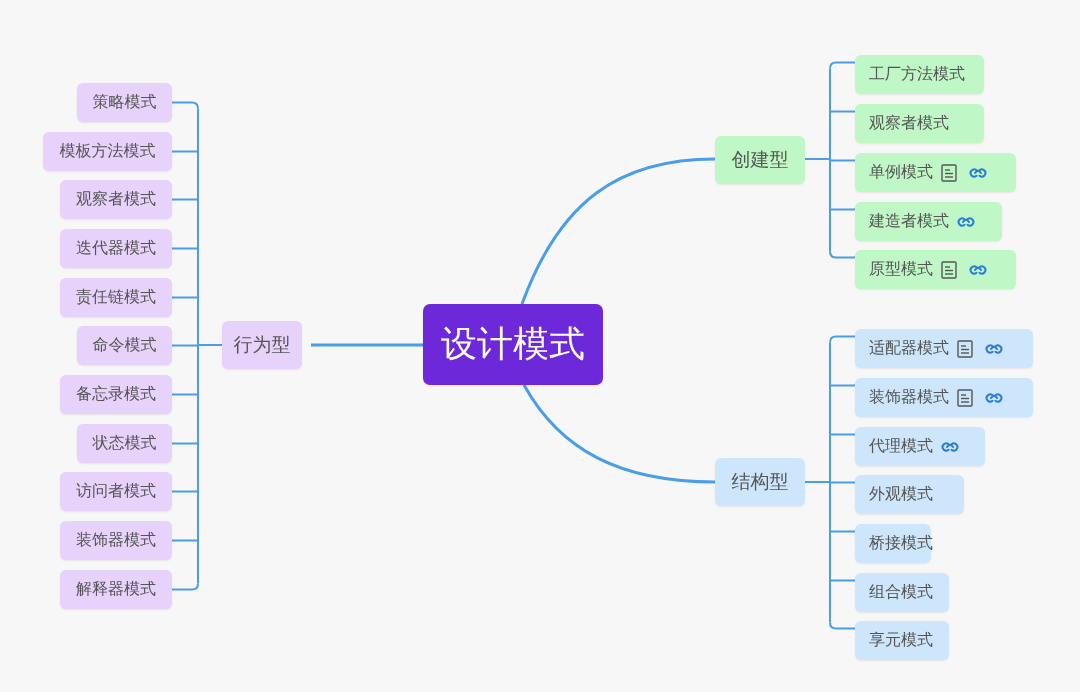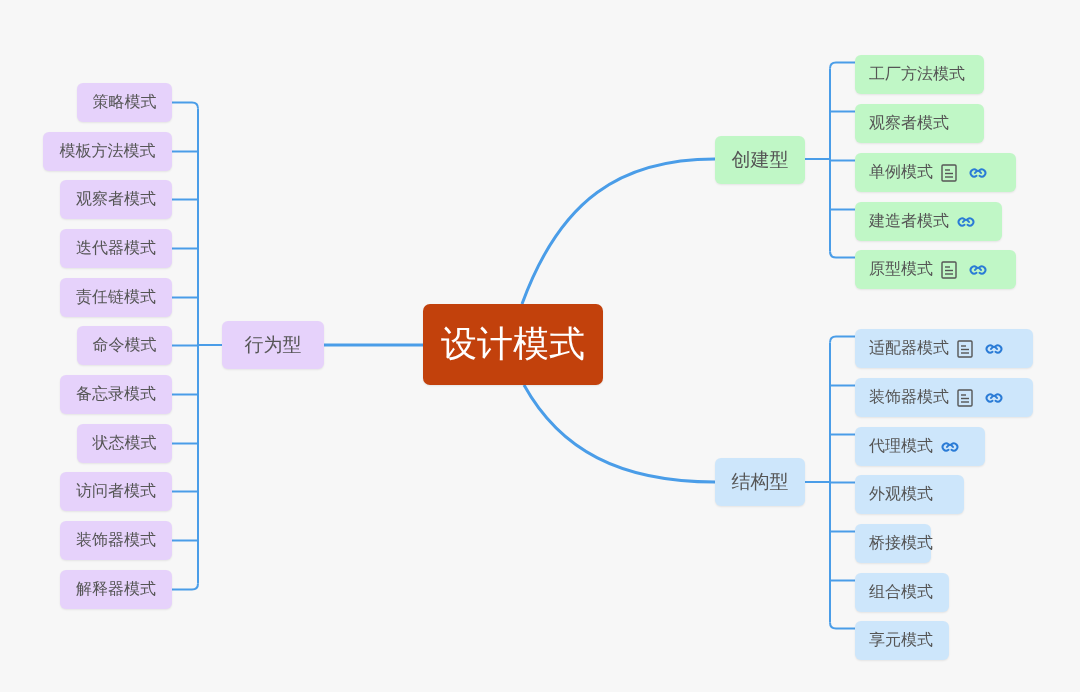--- a/index.html
+++ b/index.html
@@ -11,21 +11,21 @@
   #lines { position: absolute; left: 0; top: 0; width: 1080px; height: 692px; }
   .node {
     position: absolute; box-sizing: border-box;
     display: flex; align-items: center; justify-content: center;
     border-radius: 6px; white-space: nowrap;
     box-shadow: 0 1px 2px rgba(0,0,0,0.08);
     cursor: pointer;
   }
   .root {
     left: 423px; top: 304px; width: 180px; height: 81px;
-    background: #c2410c; color: #ffffff; font-size: 36px; border-radius: 7px;
+    background: #6d28d9; color: #ffffff; font-size: 36px; border-radius: 7px;
   }
   .branch { height: 48px; font-size: 19px; color: #555; }
   .leaf { height: 39px; font-size: 16px; color: #555; padding: 0 14px; }
   .leaf.left { }
   .leaf.right { justify-content: flex-start; margin-top: 12px; }
   .green { background: #c0f7c6; }
   .blue { background: #cde6fb; }
   .purple { background: #e6d2fb; }
   .icons { display: inline-flex; align-items: center; margin-left: 8px; gap: 12px; }
   .ico { display: inline-flex; align-items: center; justify-content: center; }
@@ -73,21 +73,21 @@
 <div class="node root">
   <span>设计模式</span>
 </div>
 
 <div class="node branch green" style="left:715px; top:136px; width:90px;">
   <span>创建型</span>
 </div>
 <div class="node branch blue" style="left:715px; top:458px; width:90px;">
   <span>结构型</span>
 </div>
-<div class="node branch purple" style="left:222px; top:321px; width:102px;">
+<div class="node branch purple" style="left:222px; top:321px; width:80px;">
   <span>行为型</span>
 </div>
 
 <div id="leaves">
     <div class="node leaf right green" style="left:855px; top:43px; width:129px;">
       <span>工厂方法模式</span>
     </div>
     <div class="node leaf right green" style="left:855px; top:92px; width:129px;">
       <span>观察者模式</span>
     </div>

